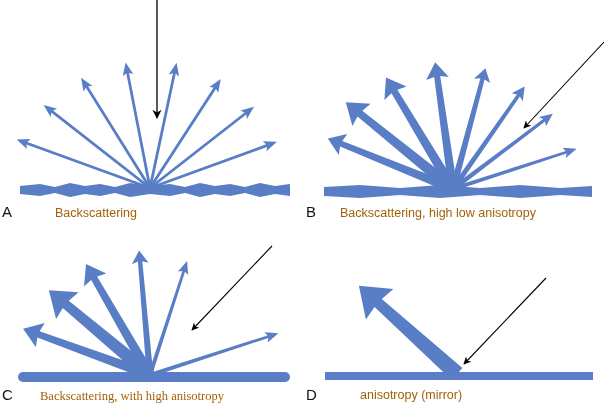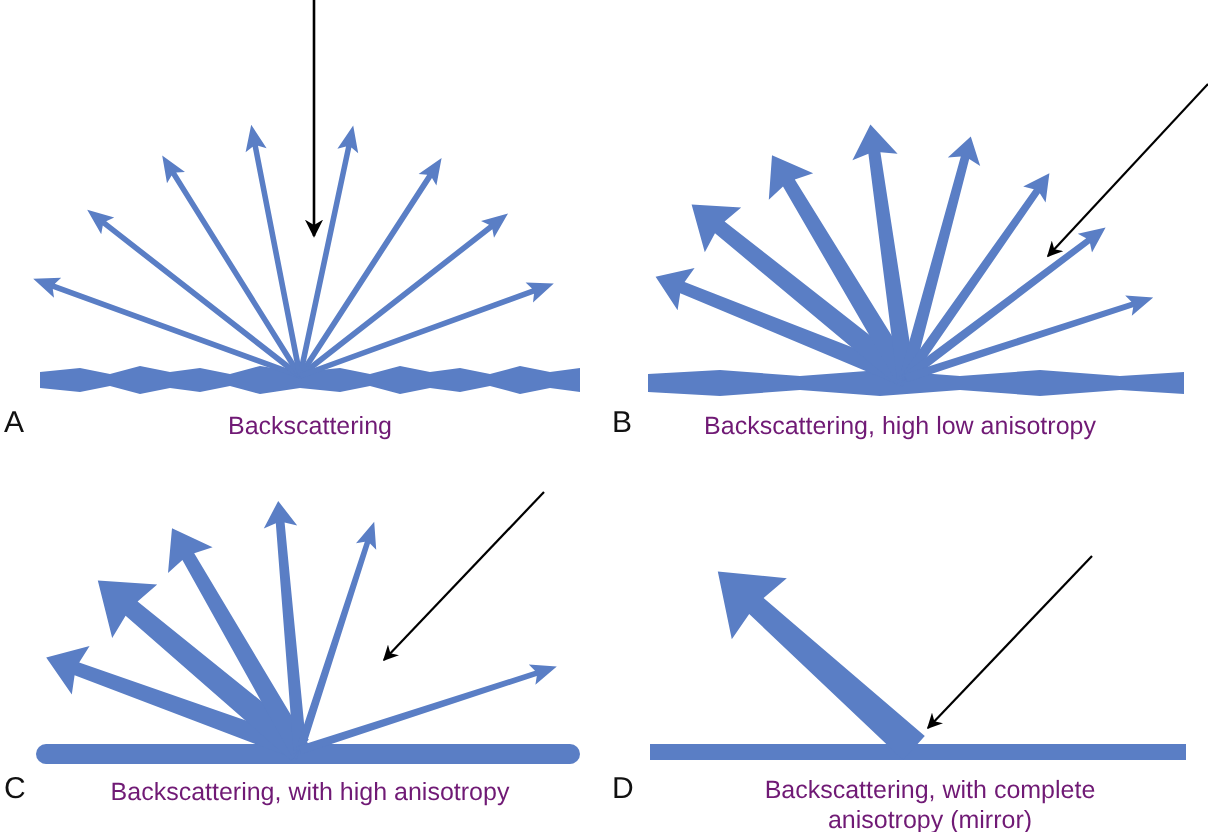--- a/index.html
+++ b/index.html
@@ -1,20 +1,20 @@
 <!DOCTYPE html>
 <html><head>
 <meta charset="utf-8">
 <style>
   html, body { margin: 0; padding: 0; background: #ffffff; }
   body { width: 604px; height: 416px; position: relative; overflow: hidden;
          font-family: "Liberation Sans", sans-serif; }
   svg#fig { position: absolute; left: 0; top: 0; }
   .plabel { position: absolute; font-size: 15px; color: #111; }
-  .caption { position: absolute; font-size: 12.5px; color: #701a75; text-align: center; line-height: 15px; }
+  .caption { position: absolute; font-size: 12.5px; color: #a16207; text-align: left; line-height: 15px; }
 </style>
 </head>
 <body>
 
 <svg id="fig" width="604" height="416" viewBox="0 0 604 416" xmlns="http://www.w3.org/2000/svg">
   <defs>
     <marker id="blackhead" viewBox="0 0 10 10" refX="9" refY="5" markerWidth="7" markerHeight="7" orient="auto-start-reverse">
       <path d="M0,0 L10,5 L0,10 L3,5 z" fill="#000"></path>
     </marker>
   </defs>
@@ -71,19 +71,18 @@
   </g>
 </svg>
 
 <div class="plabel" style="left:2px; top:203px;">A</div>
 <div class="caption" style="left:55px; top:206px; width:200px;">Backscattering</div>
 
 <div class="plabel" style="left:306px; top:203px;">B</div>
 <div class="caption" style="left:340px; top:206px; width:220px;">Backscattering, high low anisotropy</div>
 
 <div class="plabel" style="left:2px; top:386px;">C</div>
-<div class="caption" style="left:40px; top:389px; width:230px;">Backscattering, with high anisotropy</div>
+<div class="caption" style="left:40px; top:389px; width:230px;font-family:Liberation Serif, serif;">Backscattering, with high anisotropy</div>
 
 <div class="plabel" style="left:306px; top:386px;">D</div>
 <div class="caption" style="left:360px; top:388px; width:210px;">
-  <div>Backscattering, with complete</div>
   <div>anisotropy (mirror)</div>
 </div>
 
 </body></html>

